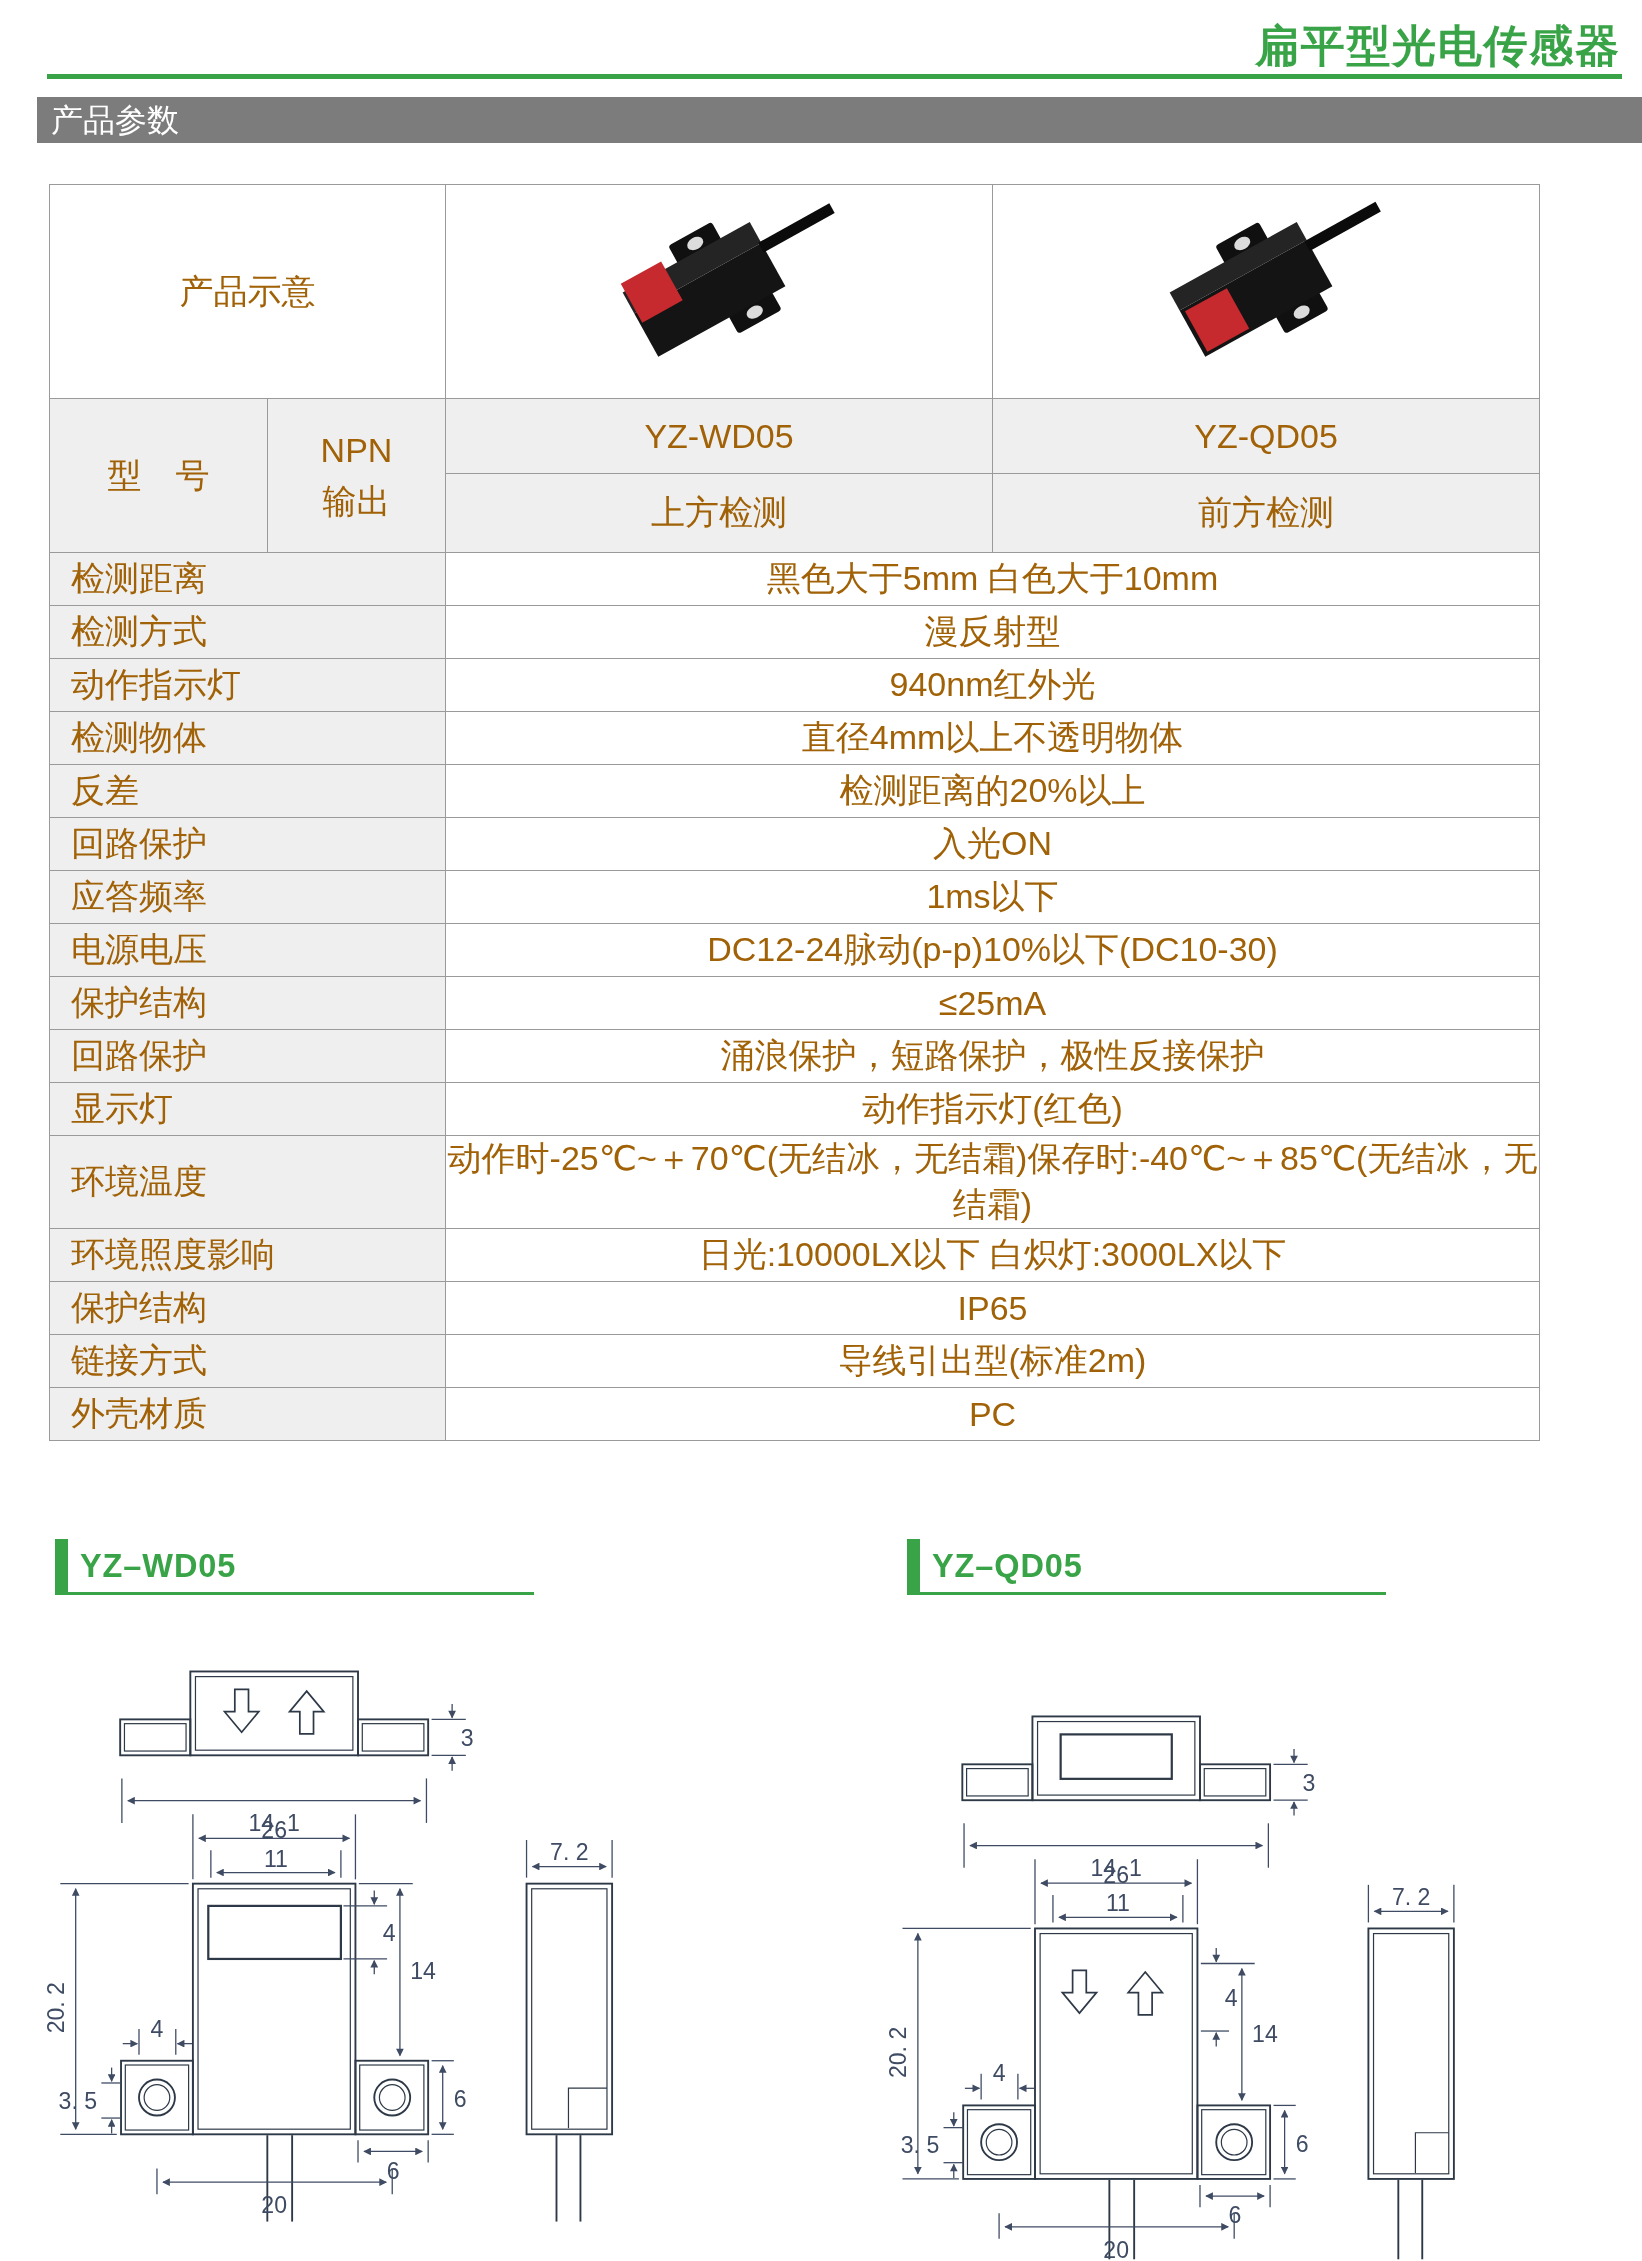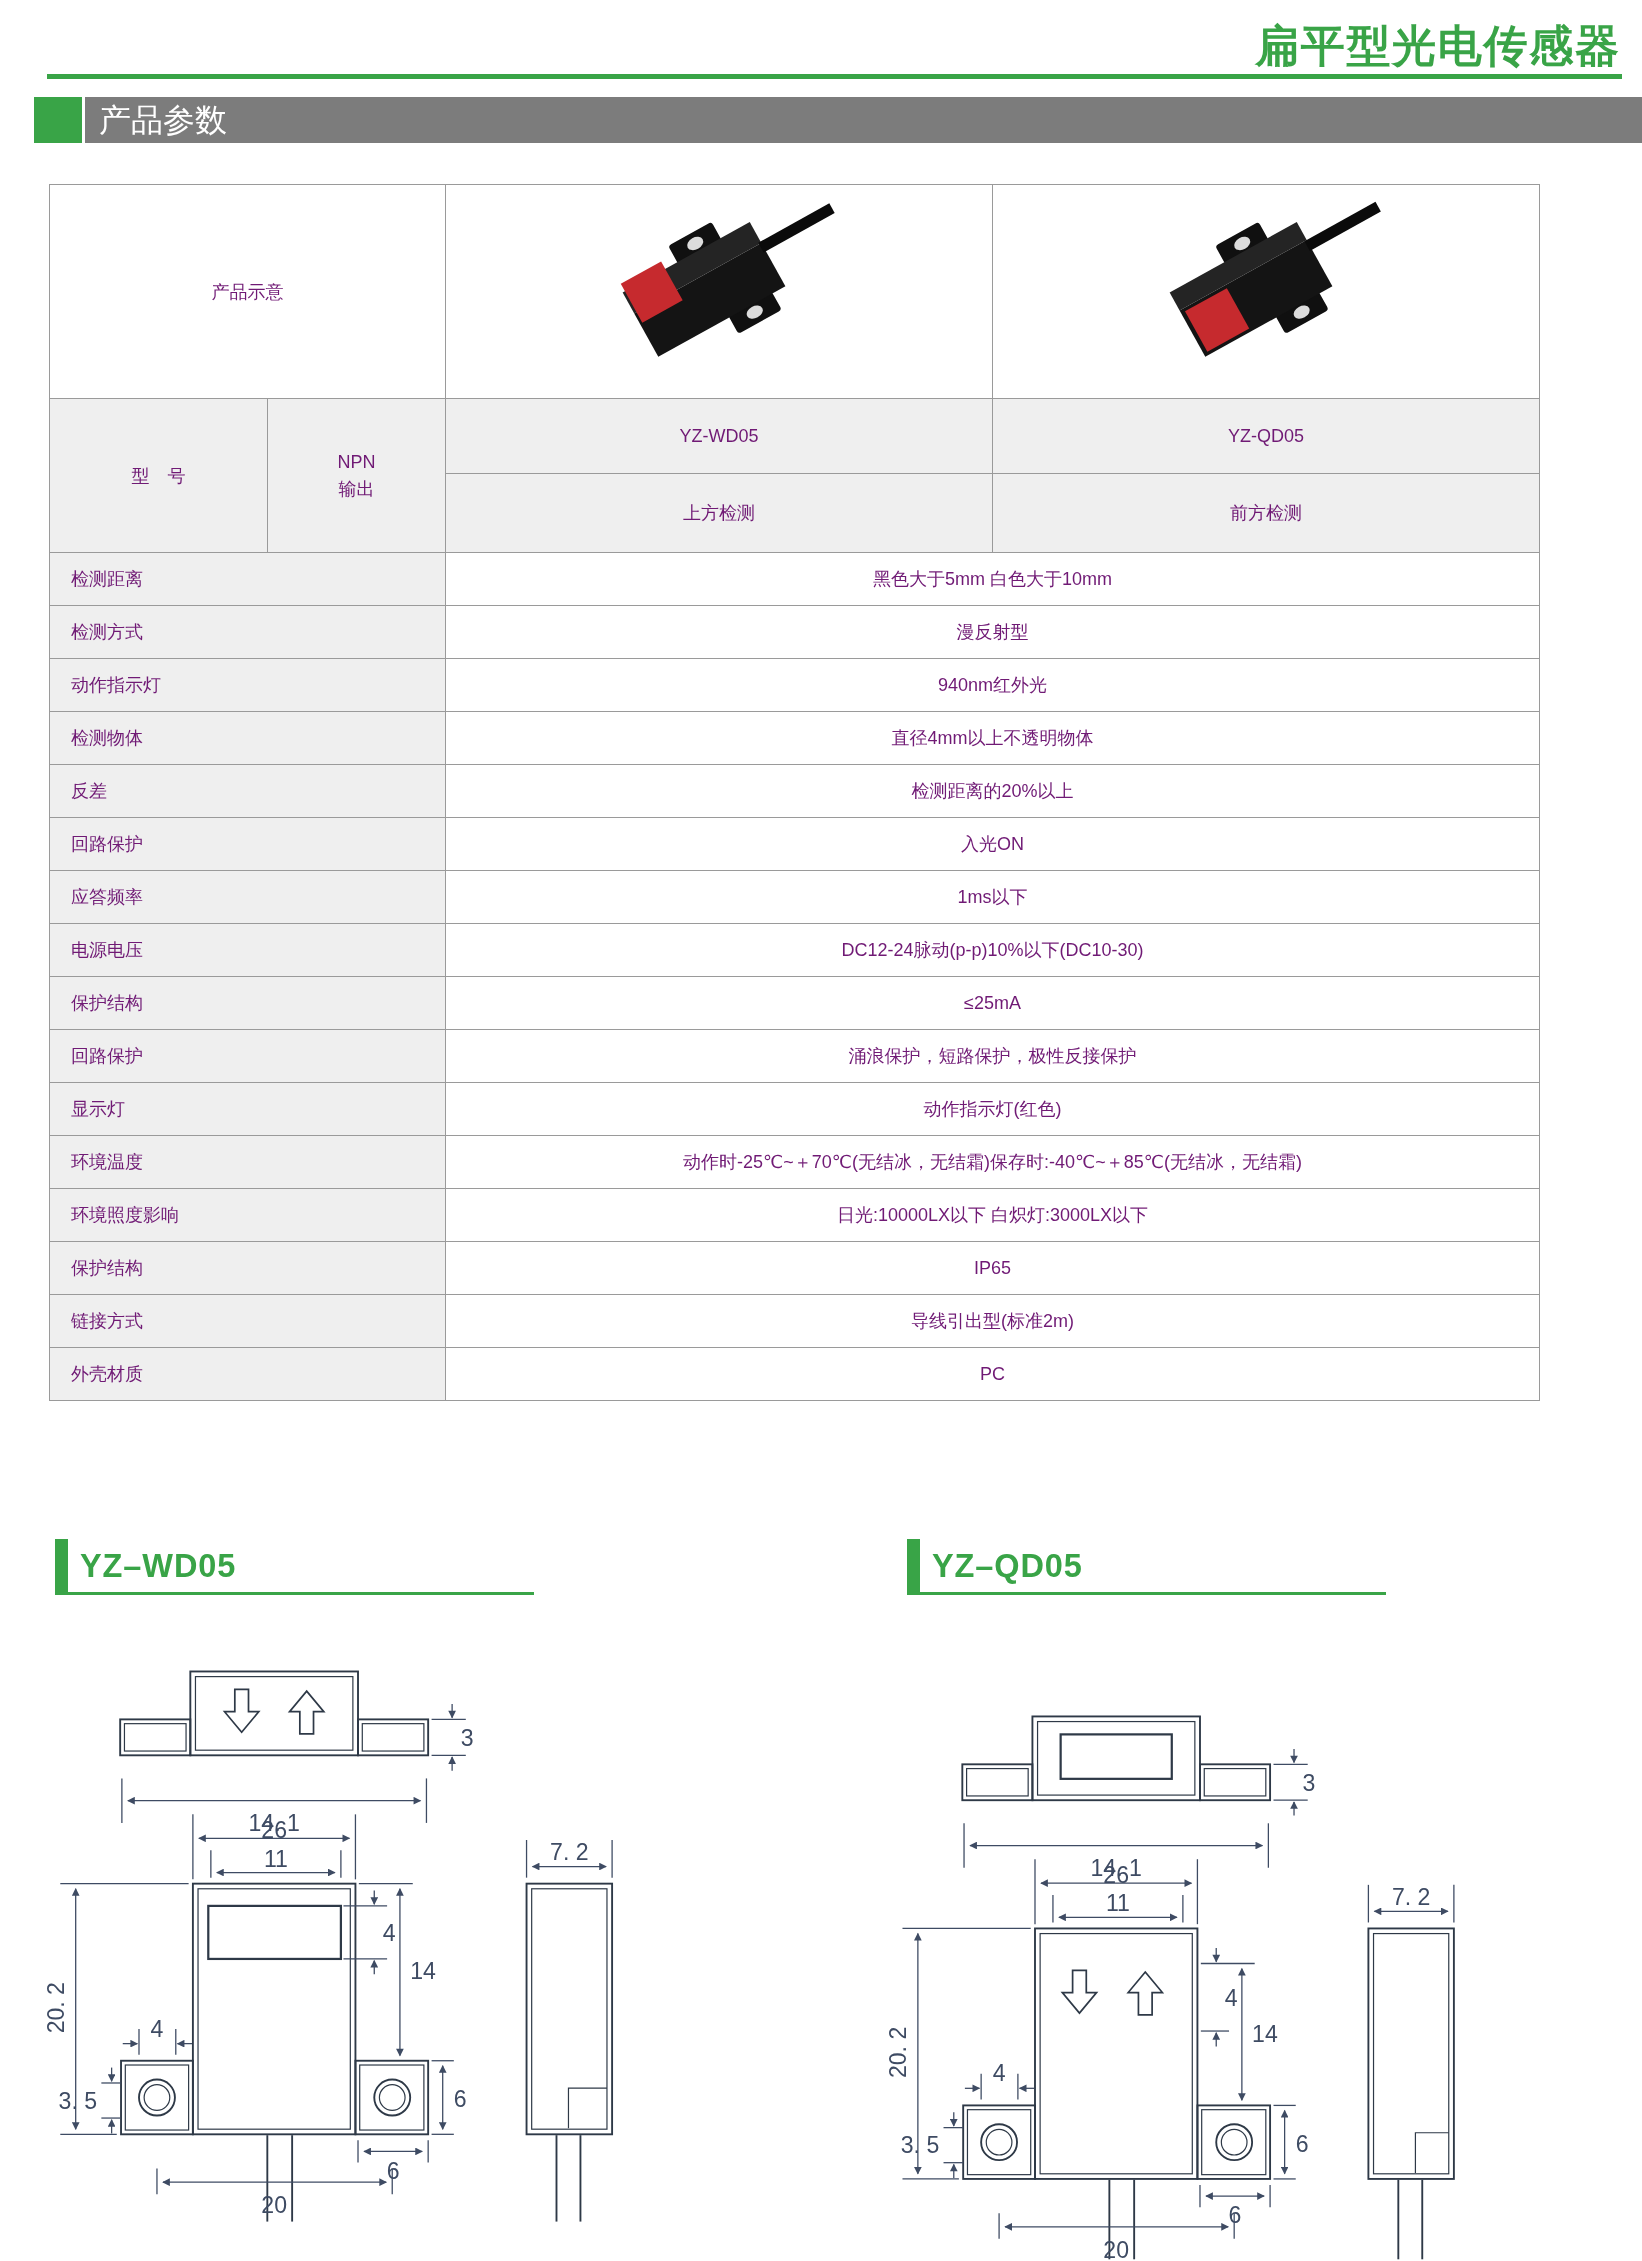--- a/index.html
+++ b/index.html
@@ -3,29 +3,29 @@
 <meta charset="utf-8">
 <style>
   html,body{margin:0;padding:0;background:#ffffff;font-family:"Liberation Sans","DejaVu Sans",sans-serif;}
   .page{position:relative;width:1642px;height:2261px;background:#fff;overflow:hidden;}
 
   
   .page-title{position:absolute;top:17px;right:21.4px;font-size:44px;font-weight:bold;color:#39a447;letter-spacing:1.7px;}
   .top-rule{position:absolute;top:74px;left:47px;right:20.5px;height:5.1px;background:#39a447;}
 
   
-  .section-bar{position:absolute;left:34px;right:0;height:46px;display:flex;align-items:stretch;}
+  .section-bar{position:absolute;left:34px;right:0;height:46px;display:flex;align-items:stretch;flex-direction:column;}
   .section-bar .sq{width:48px;background:#39a447;}
   .section-bar .bar{flex:1;margin-left:3.4px;background:#7c7c7c;color:#ffffff;font-size:32px;line-height:46px;padding-left:13.7px;}
   #bar-params{top:97px;}
   #bar-dims{top:1442px;}
 
   
   table.params{position:absolute;left:49px;top:184px;border-collapse:collapse;table-layout:fixed;width:1491px;}
-  table.params td{border:0.9px solid #9a9a9a;color:#701a75;font-size:18px;text-align:center;vertical-align:middle;padding:0;background:#fff;}
+  table.params td{border:0.9px solid #9a9a9a;color:#a16207;font-size:34px;text-align:center;vertical-align:middle;padding:0;background:#fff;}
   table.params .lab{background:#efefef;}
   table.params tr.spec td{border-top:1.7px solid #5e5e5e;height:52px;}
   table.params tr#model-row td{border-top:1.7px solid #5e5e5e;}
   table.params .spec-lab{text-align:left;padding-left:21px;}
   tr#photo-row{height:214px;}
   tr#model-row{height:75px;}
   tr#dir-row{height:79px;}
   .model-name{font-size:26.5px;color:#1f1f1f;}
   .out-label{line-height:1.5;}
 

